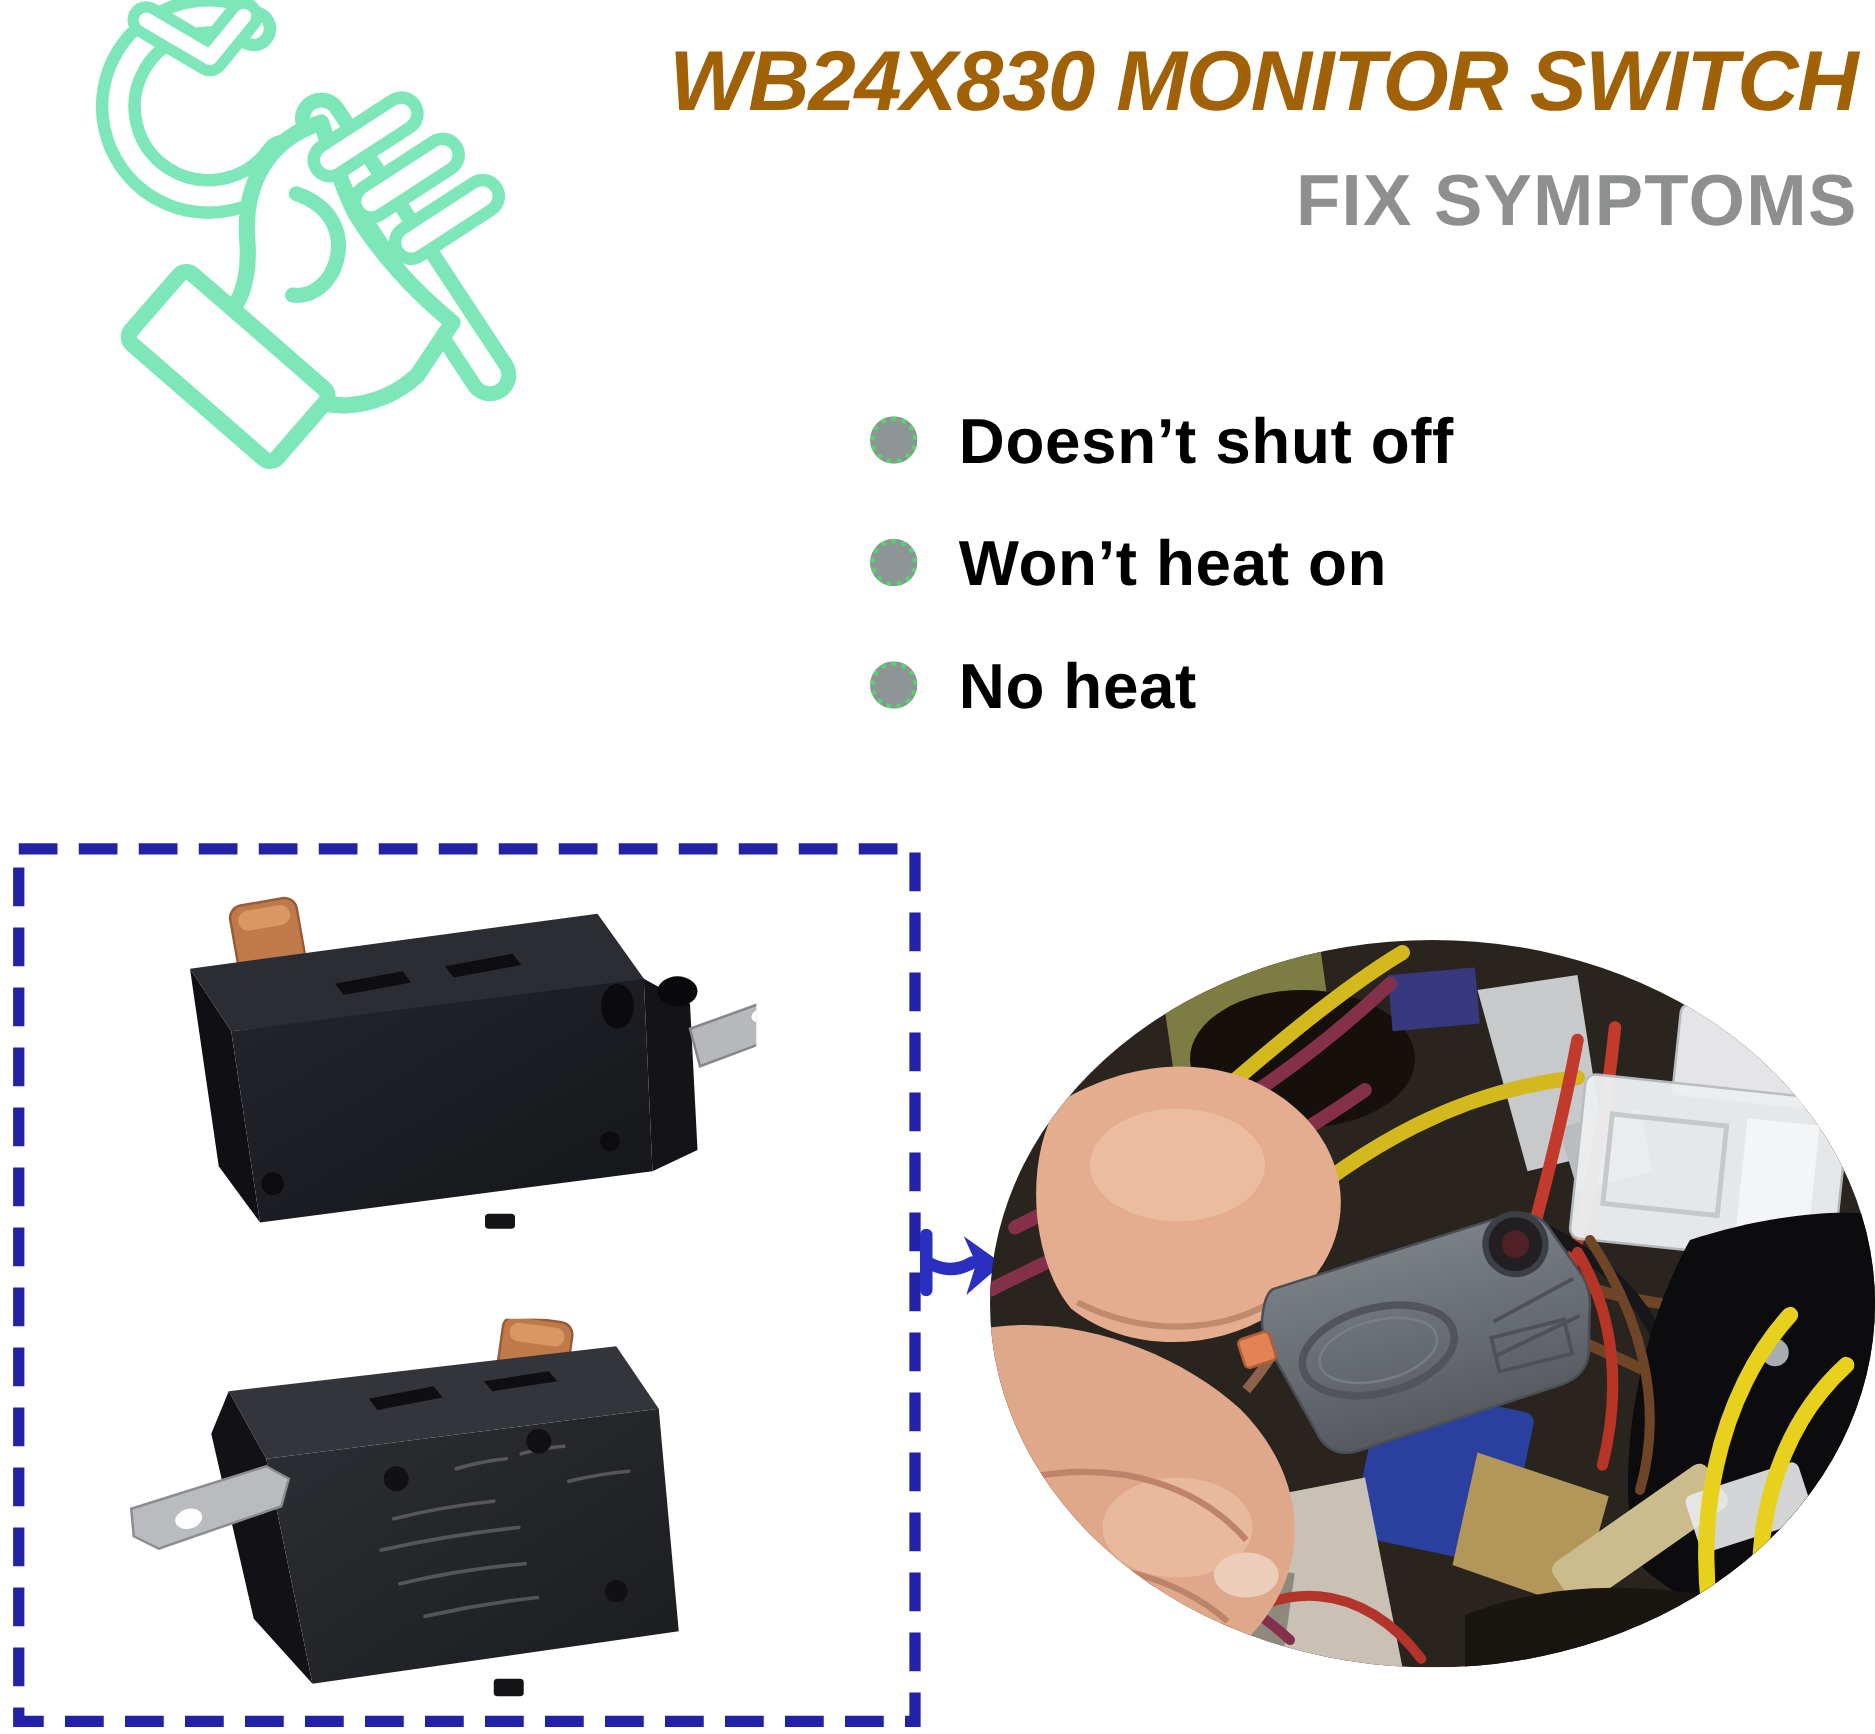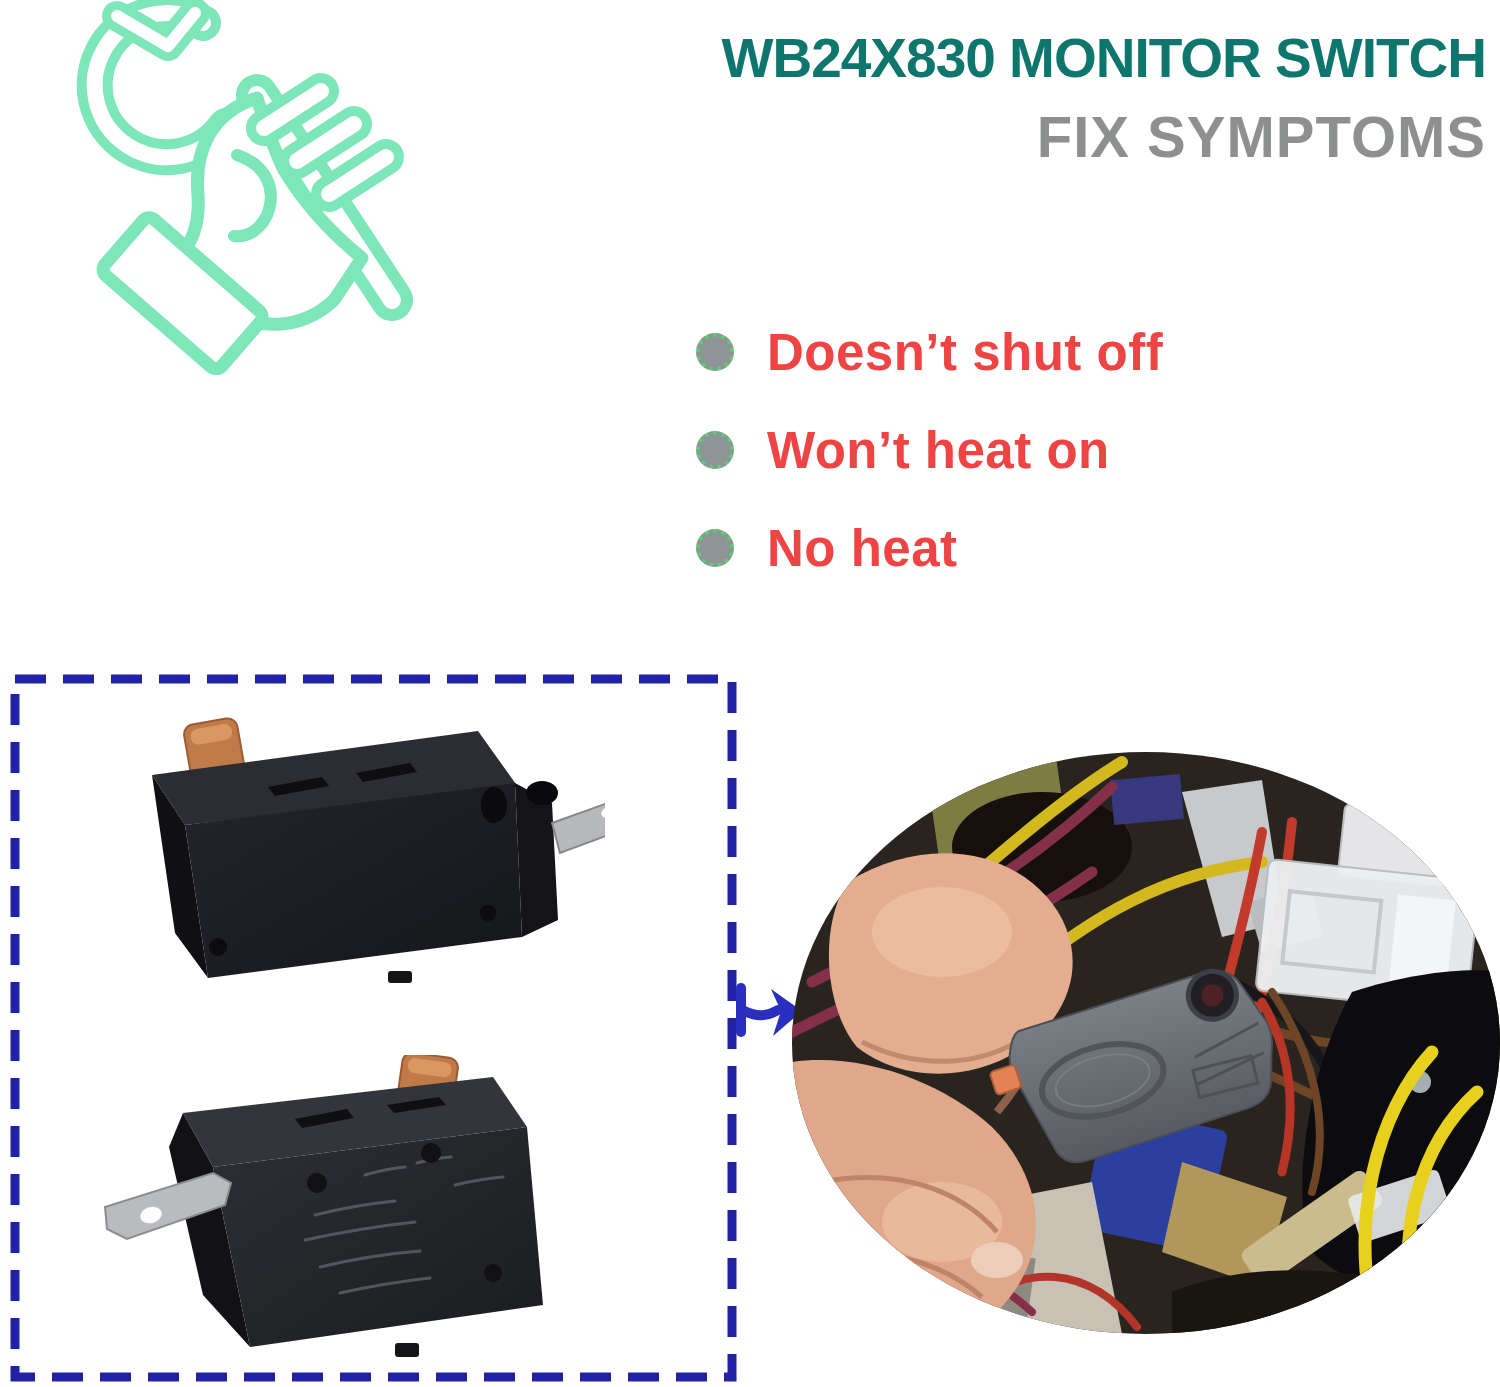--- a/index.html
+++ b/index.html
@@ -2,31 +2,31 @@
 <html><head>
 <meta charset="utf-8">
 <style>
   html,body{margin:0;padding:0;background:#ffffff;}
   .canvas{position:relative;width:1500px;height:1387px;background:#ffffff;overflow:hidden;
           font-family:"Liberation Sans",sans-serif;}
   .abs{position:absolute;}
 
   
   .header-text{position:absolute;left:430px;right:14px;top:30px;text-align:right;}
-  .title{font-size:55px;font-weight:bold;color:#0f766e;line-height:1.05;white-space:nowrap;
-         letter-spacing:-1px;}
-  .subtitle{margin-top:15px;font-size:58px;font-weight:bold;color:#8d908e;letter-spacing:1px;
+  .title{font-size:68px;font-weight:bold;color:#a16207;line-height:1.05;white-space:nowrap;
+         letter-spacing:-1px;font-style:italic;}
+  .subtitle{margin-top:26px;font-size:58px;font-weight:bold;color:#8d908e;letter-spacing:1px;
             white-space:nowrap;}
 
   
   .symptoms{position:absolute;left:696px;top:303px;}
   .symptom{display:flex;align-items:center;height:98px;}
   .bullet{width:30px;height:30px;border-radius:50%;background:#8f9496;
           border:4px dotted #4fd768;margin-right:33px;flex:0 0 auto;box-sizing:content-box;}
-  .symptom-label{font-size:51px;font-weight:bold;color:#ef4444;letter-spacing:0.5px;white-space:nowrap;}
+  .symptom-label{font-size:51px;font-weight:bold;color:#000000;letter-spacing:0.5px;white-space:nowrap;}
 
   
   .photo-circle{position:absolute;left:792px;top:752px;width:708px;height:582px;
                 border-radius:50%;overflow:hidden;}
   .photo-circle svg{display:block;}
 
   svg{shape-rendering:geometricPrecision;}
 </style>
 </head>
 <body>

